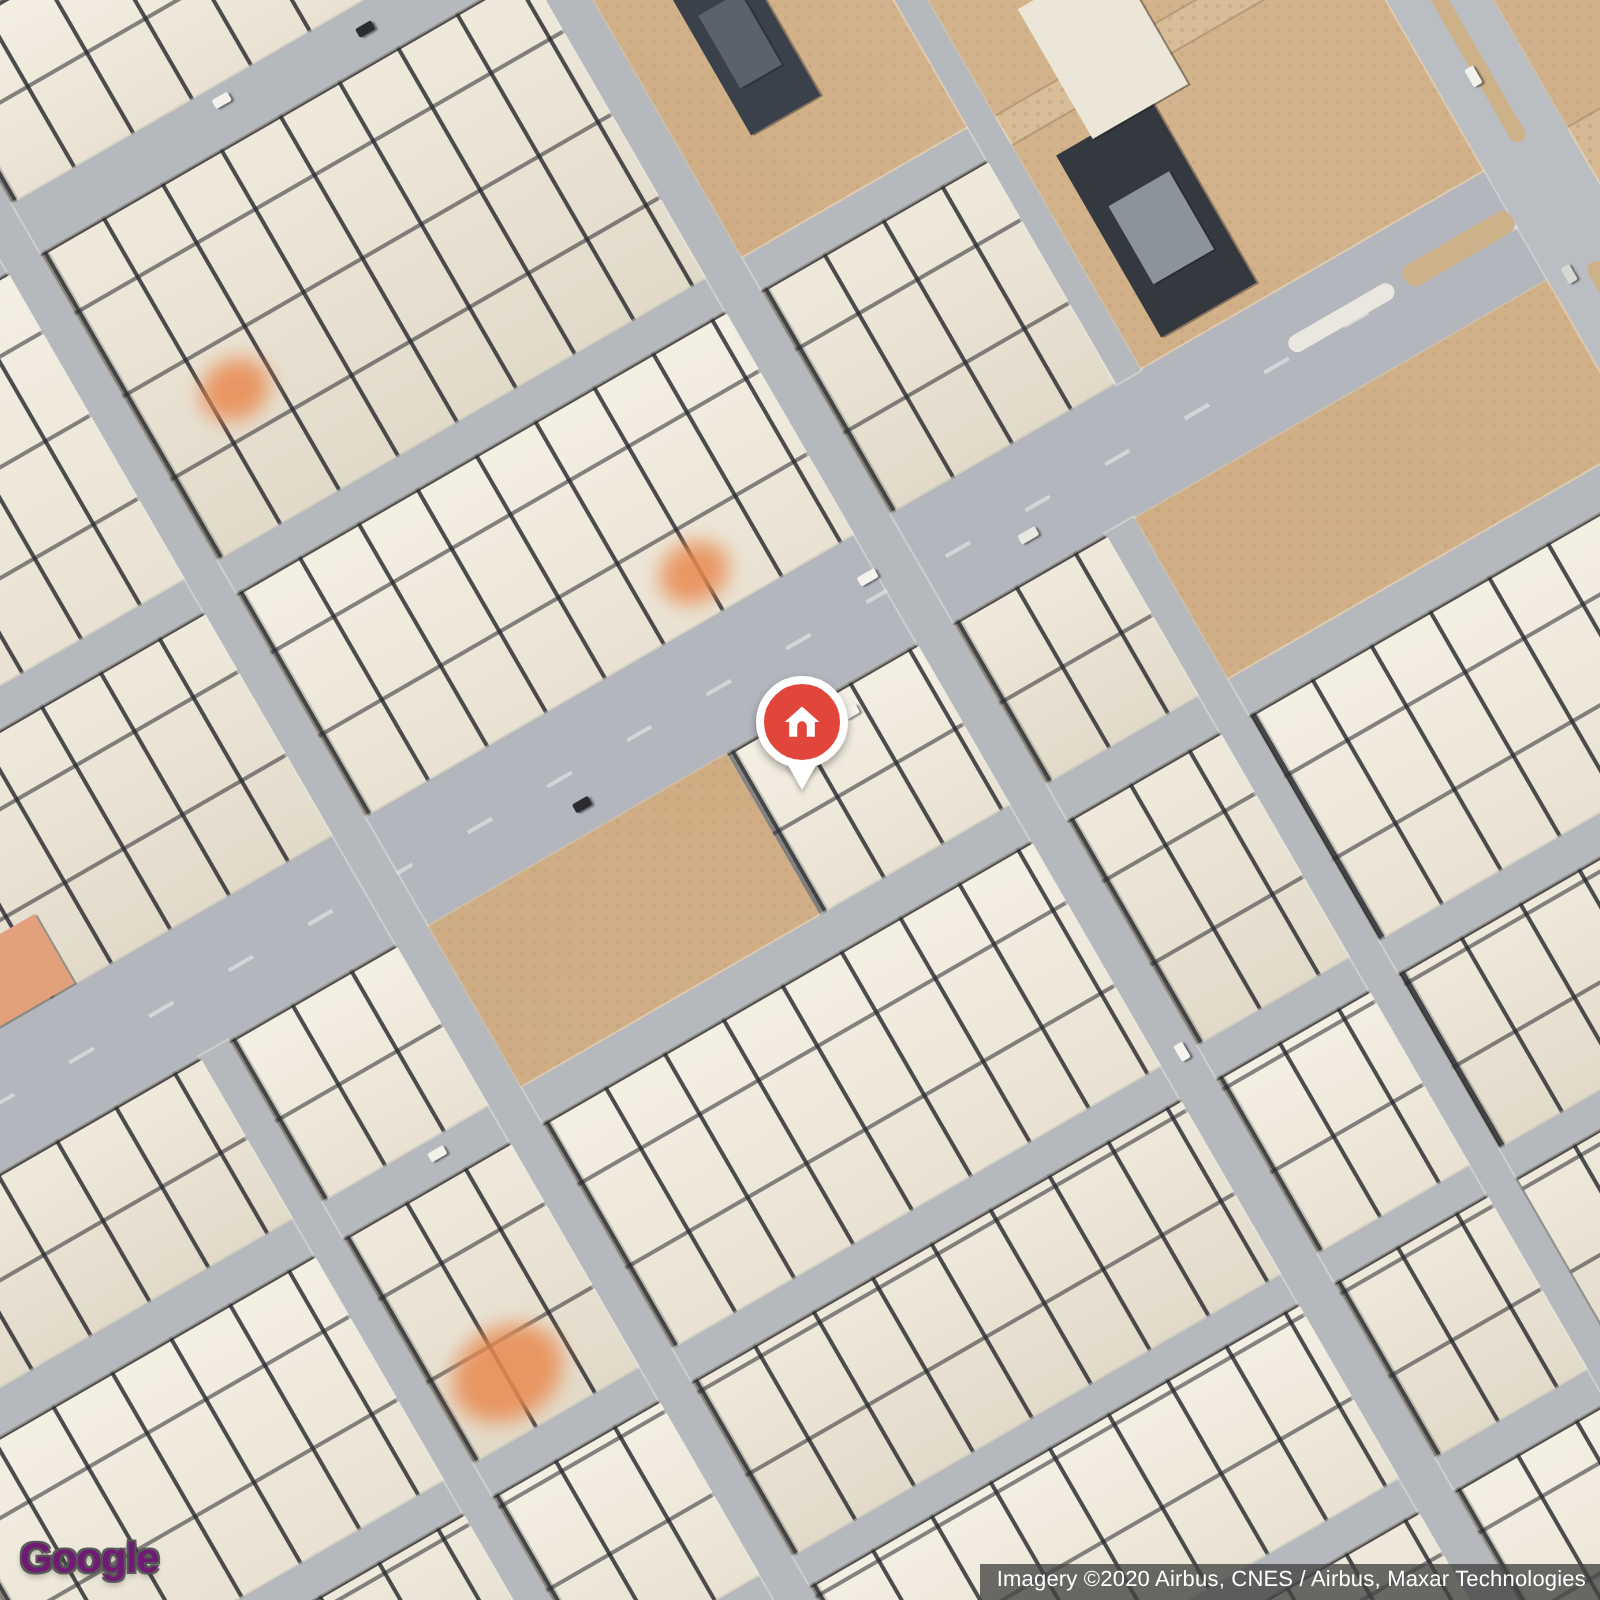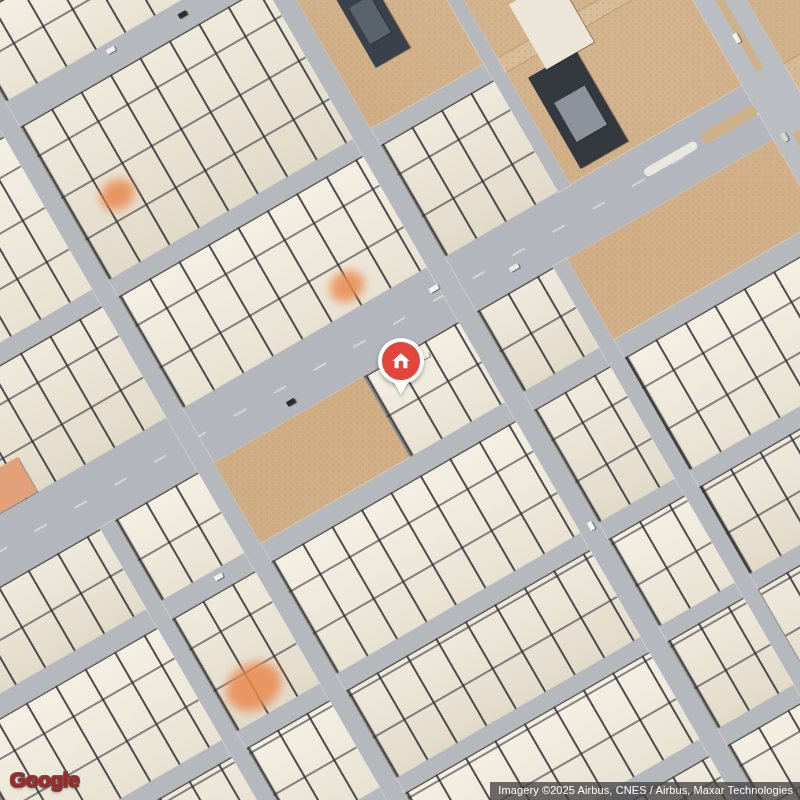--- a/index.html
+++ b/index.html
@@ -58,21 +58,21 @@
     display:flex;align-items:center;justify-content:center;
   }
   .pin-tail{
     width:0;height:0;margin:-3px auto 0;
     border-left:8px solid transparent;border-right:8px solid transparent;
     border-top:14px solid #fff;
     filter:drop-shadow(0 2px 1px rgba(0,0,0,.25));
   }
   .google-logo{
     position:absolute;left:10px;bottom:8px;
-    color:#b91c1c;font-size:21px;font-weight:bold;letter-spacing:-.5px;
+    color:#701a75;font-size:21px;font-weight:bold;letter-spacing:-.5px;
     text-shadow:
       -1px -1px 0 rgba(85,85,85,.95), 1px -1px 0 rgba(85,85,85,.95),
       -1px 1px 0 rgba(85,85,85,.95), 1px 1px 0 rgba(85,85,85,.95),
       0 2px 3px rgba(0,0,0,.35);
   }
   .attribution{
     position:absolute;right:0;bottom:0;
     background:rgba(66,66,66,.78);color:#fff;
     font-size:11px;line-height:13px;padding:2px 7px 3px 8px;
     letter-spacing:.1px;
@@ -157,14 +157,14 @@
     <div class="pin-circle" id="pin-circle" style="background: rgb(226, 69, 58); border-color: rgb(255, 255, 255);">
       <svg width="22" height="22" viewBox="0 0 24 24">
         <path fill="#ffffff" d="M12 3.5 L21.5 12 L19 12 L19 20 L14.6 20 L14.6 14.2
                  A2.6 2.6 0 0 0 9.4 14.2 L9.4 20 L5 20 L5 12 L2.5 12 Z"></path>
       </svg>
     </div>
     <div class="pin-tail"></div>
   </div>
 
   <div class="google-logo">Google</div>
-  <div class="attribution">Imagery ©2025 Airbus, CNES / Airbus, Maxar Technologies</div>
+  <div class="attribution">Imagery ©2020 Airbus, CNES / Airbus, Maxar Technologies</div>
 </div>
 
 </body></html>

